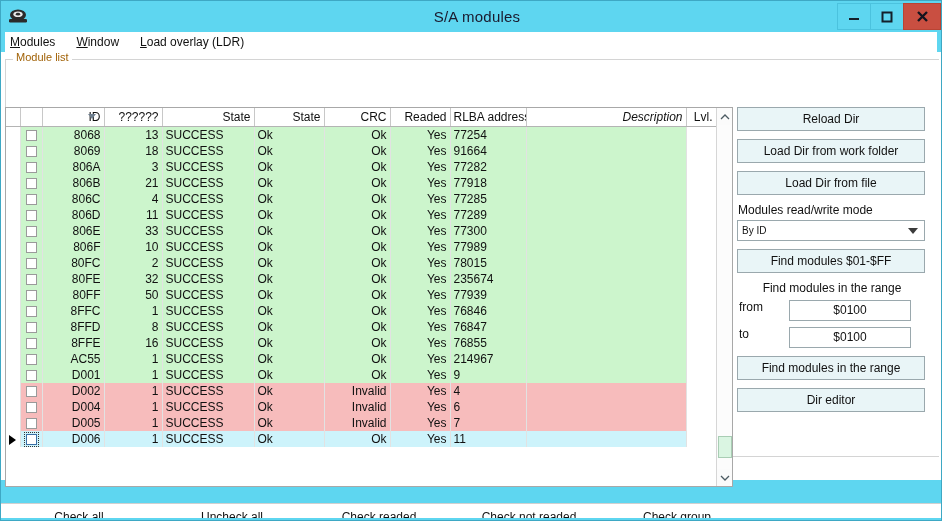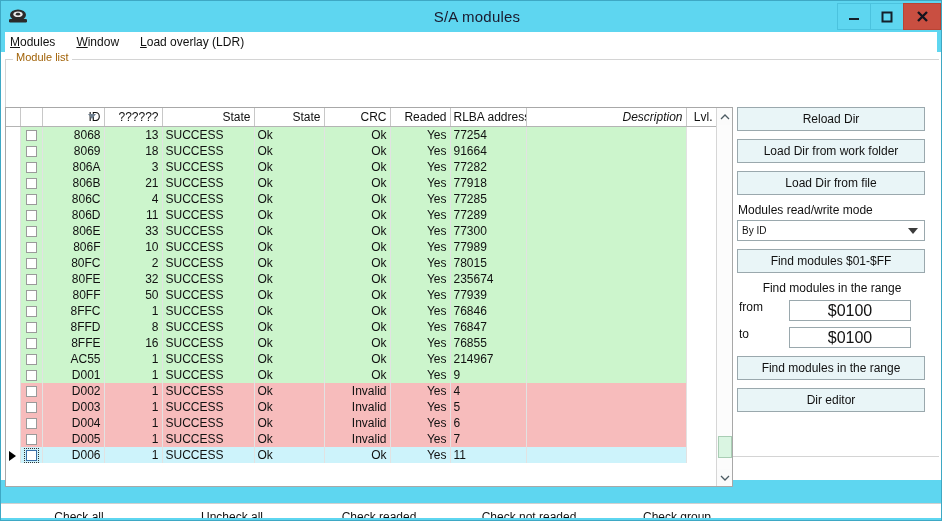--- a/index.html
+++ b/index.html
@@ -300,21 +300,21 @@
   .range-row .rlbl {
     width: 34px;
     font-size: 12px;
     color: #111;
     padding-left: 2px;
   }
   .range-input {
     width: 122px; height: 21px;
     background: #ffffff;
     border: 1px solid #9aa8ad;
-    font-size: 16px;
+    font-size: 12px;
     color: #111;
     text-align: center;
     line-height: 19px;
     margin-left: 18px;
     cursor: text;
   }
 
   
   #bottom-toolbar {
     position: absolute;
@@ -641,33 +641,20 @@
                 <td class="c-hdr">Ok</td>
                 <td class="c-crc">Invalid</td>
                 <td class="c-read">Yes</td>
                 <td class="c-rlba">4</td>
                 <td class="c-desc"></td>
                 <td class="c-lvl"></td>
               </tr>
               <tr class="row-bad">
                 <td class="c-ind"></td>
                 <td class="c-chk"><span class="cell-chk"></span></td>
-                <td class="c-id">D003</td>
-                <td class="c-q">1</td>
-                <td class="c-state">SUCCESS</td>
-                <td class="c-hdr">Ok</td>
-                <td class="c-crc">Invalid</td>
-                <td class="c-read">Yes</td>
-                <td class="c-rlba">5</td>
-                <td class="c-desc"></td>
-                <td class="c-lvl"></td>
-              </tr>
-              <tr class="row-bad">
-                <td class="c-ind"></td>
-                <td class="c-chk"><span class="cell-chk"></span></td>
                 <td class="c-id">D004</td>
                 <td class="c-q">1</td>
                 <td class="c-state">SUCCESS</td>
                 <td class="c-hdr">Ok</td>
                 <td class="c-crc">Invalid</td>
                 <td class="c-read">Yes</td>
                 <td class="c-rlba">6</td>
                 <td class="c-desc"></td>
                 <td class="c-lvl"></td>
               </tr>

